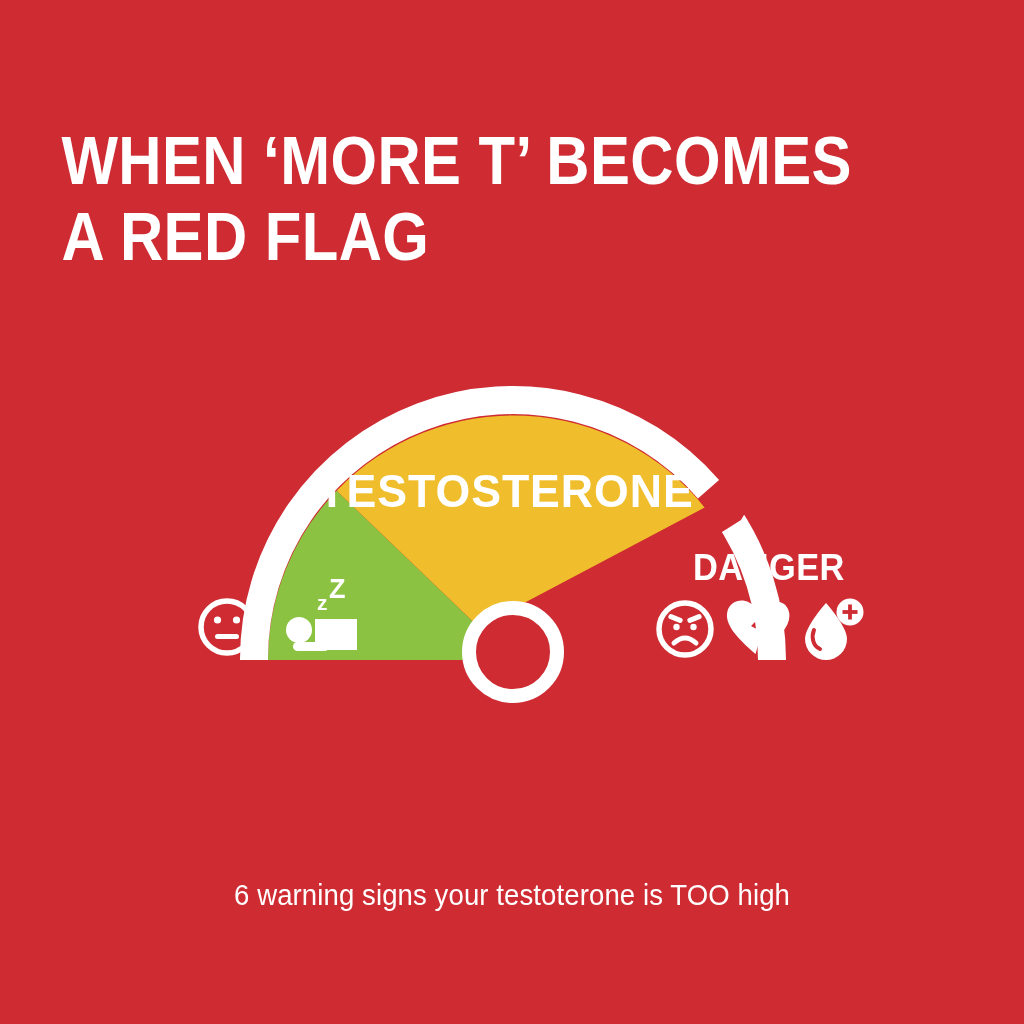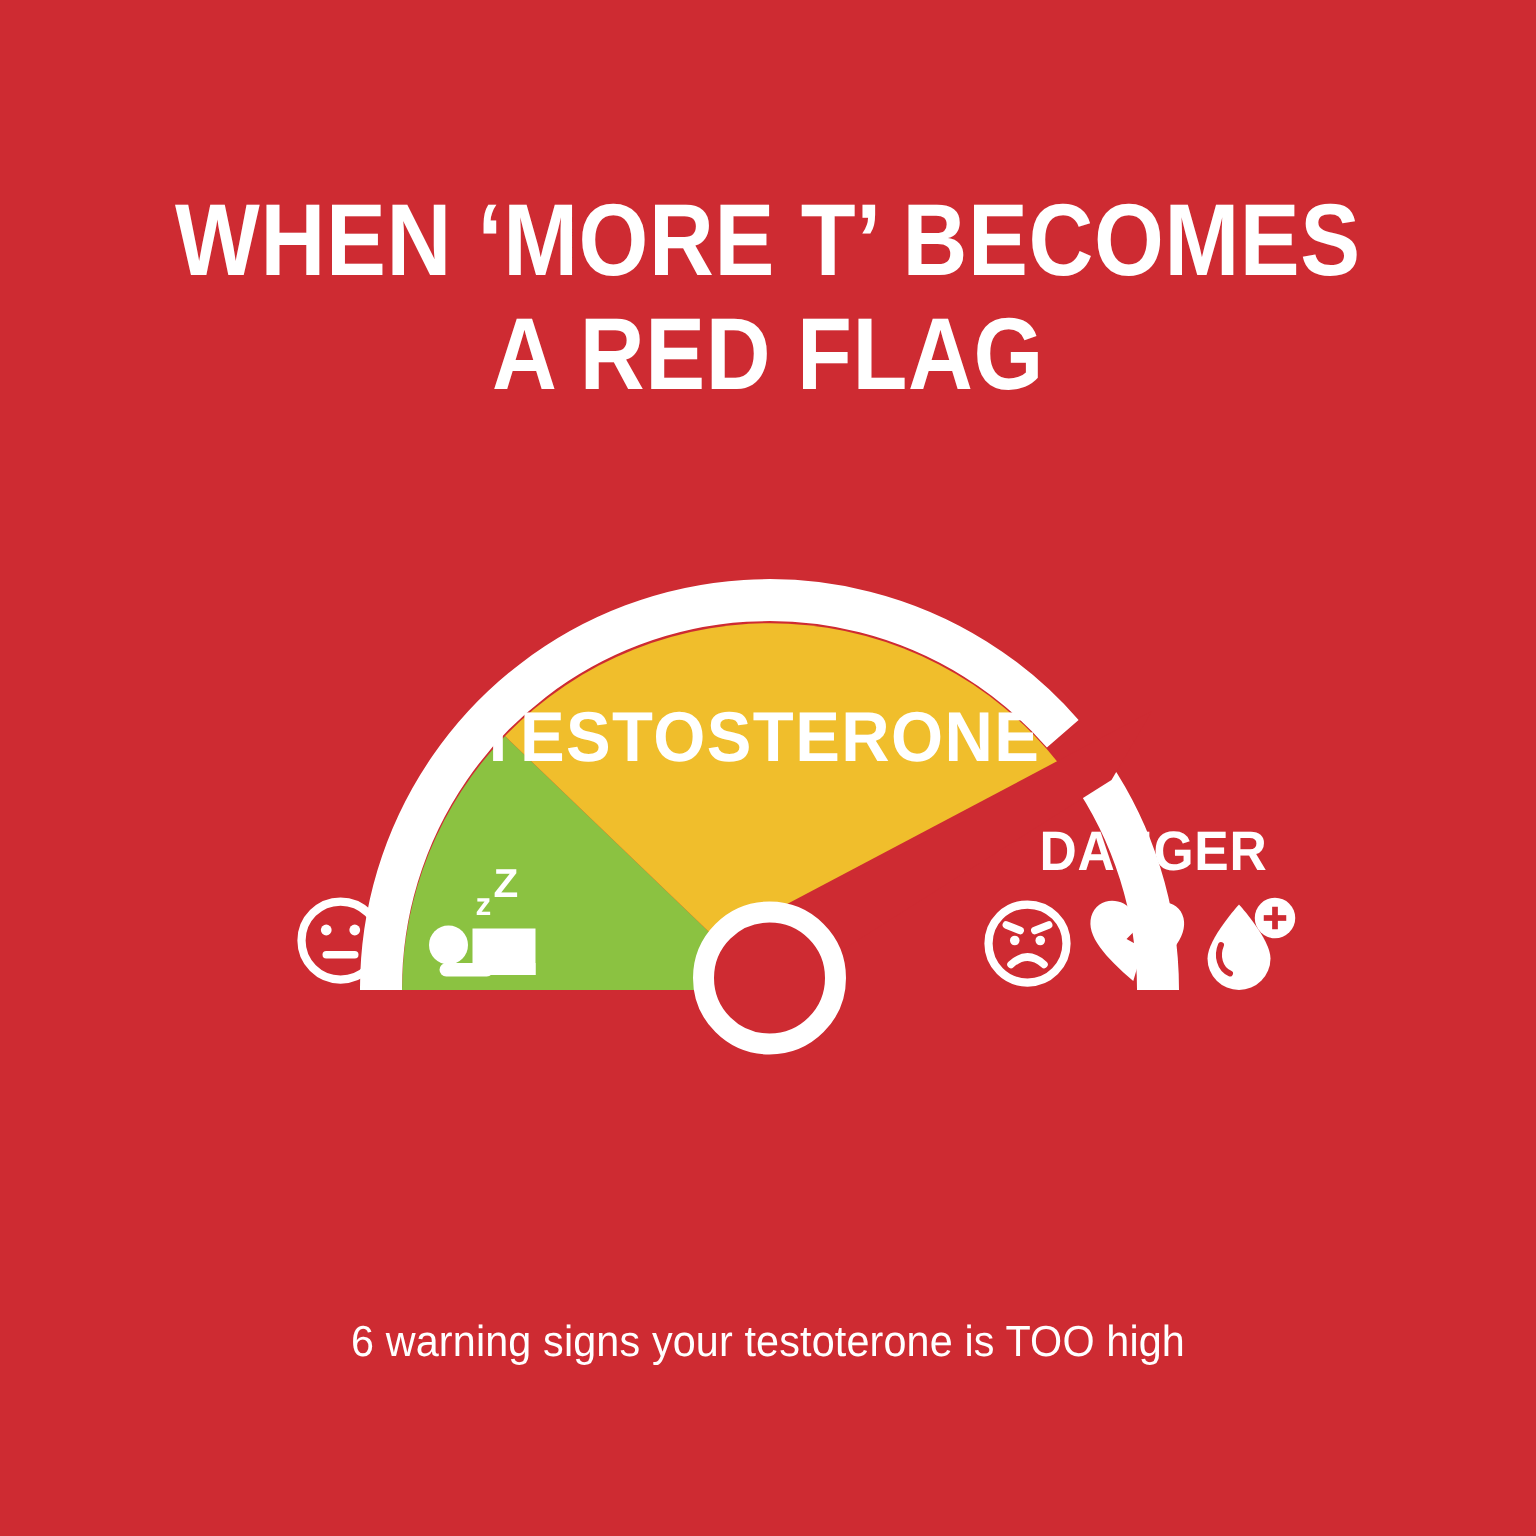--- a/index.html
+++ b/index.html
@@ -17,21 +17,21 @@
     font-family: "Liberation Sans", "DejaVu Sans", sans-serif;
     -webkit-font-smoothing: antialiased;
   }
 
   
   #title-block {
     position: absolute;
     left: 0;
     top: 122px;
     width: 1024px;
-    text-align: center;
+    text-align: left;
   }
   .title-line {
     display: block;
     color: #FFFFFF;
     font-family: "Liberation Sans Narrow", "Liberation Sans", "DejaVu Sans Condensed", sans-serif;
     font-weight: 700;
     font-size: 68px;
     line-height: 76px;
     letter-spacing: 0.5px;
     transform: scaleX(0.88);

